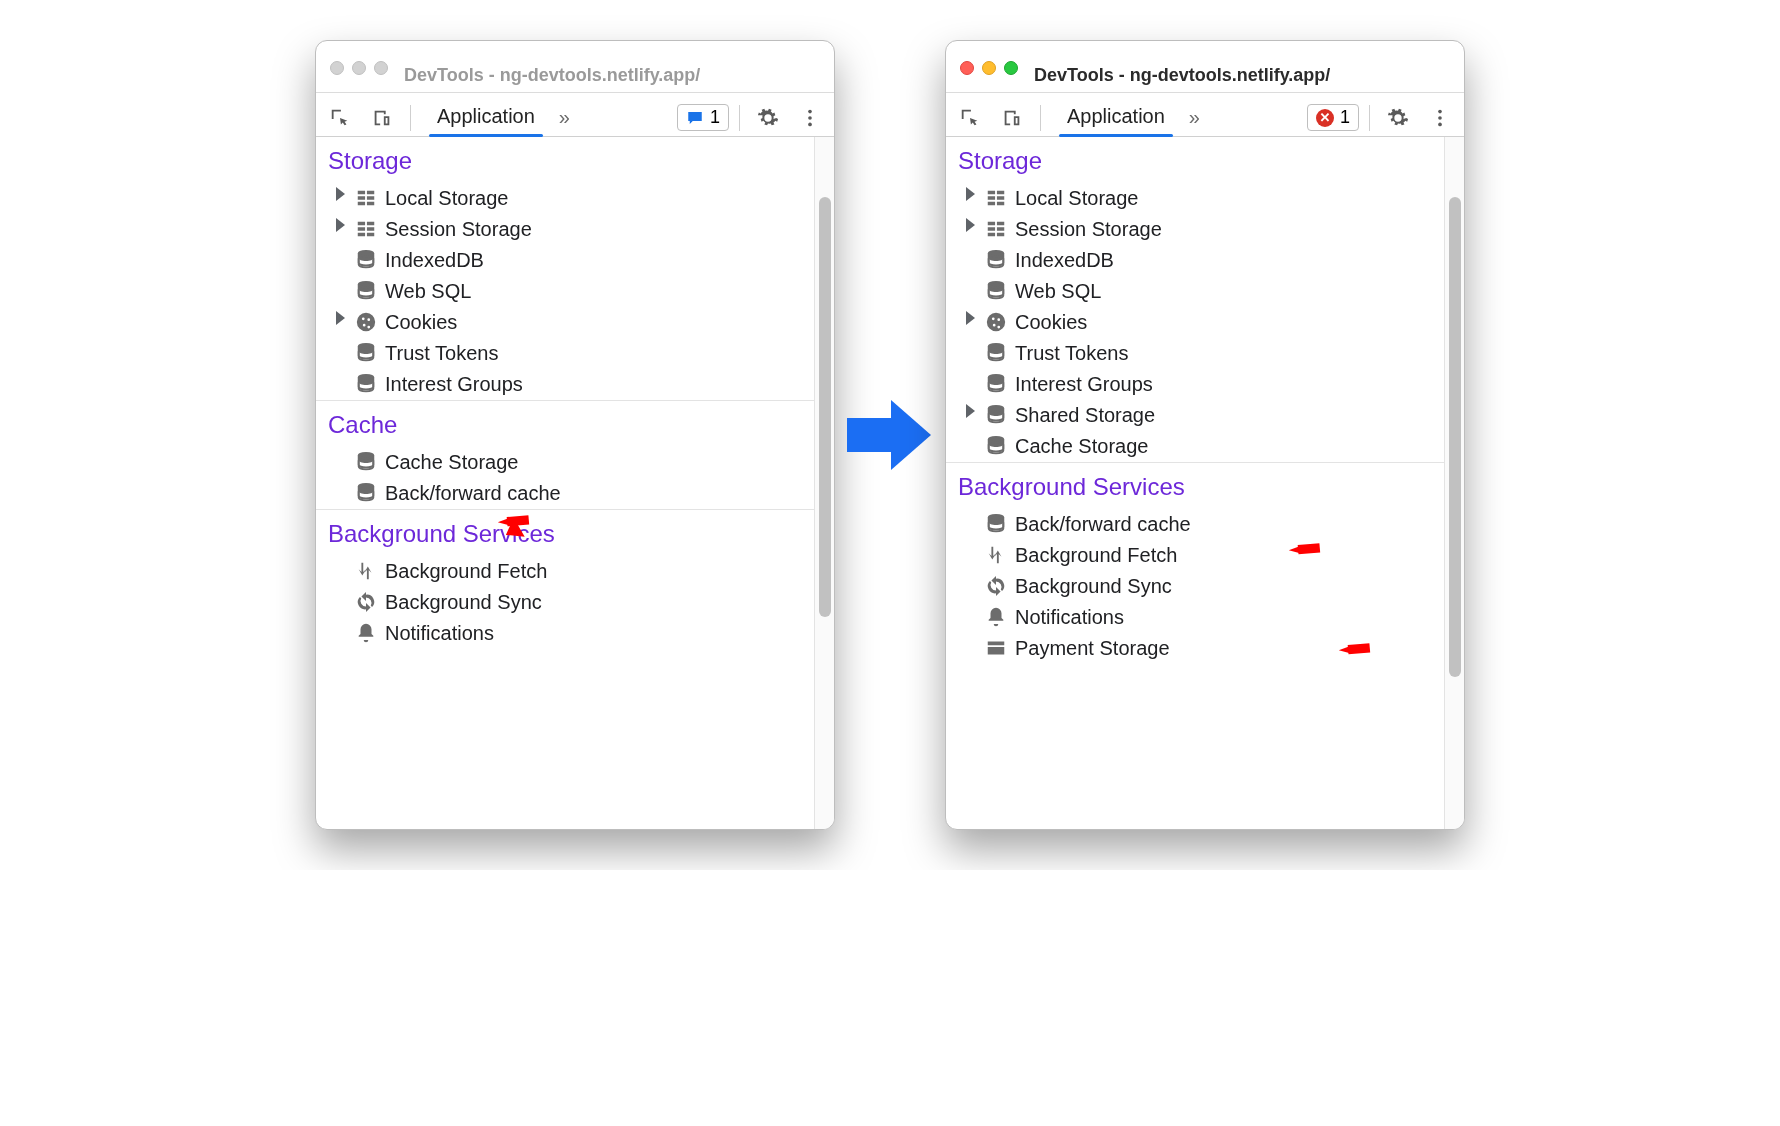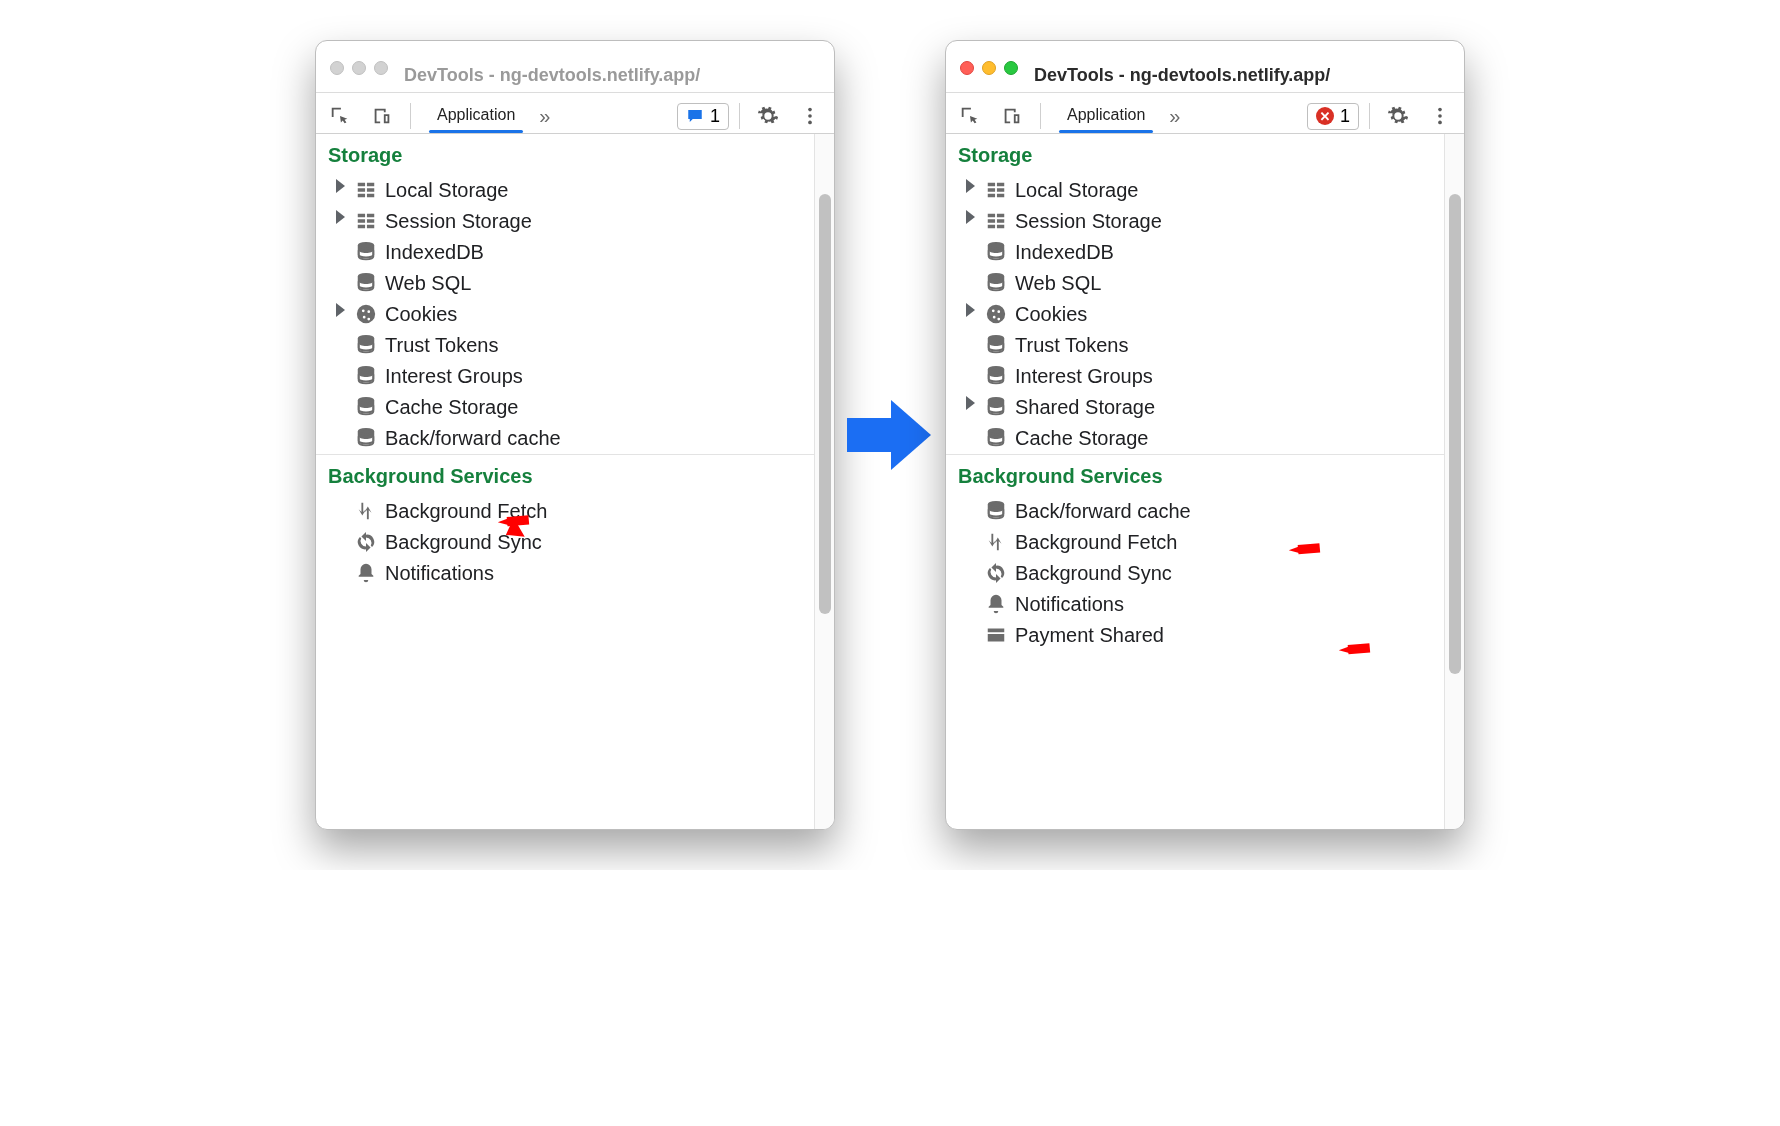--- a/index.html
+++ b/index.html
@@ -66,21 +66,21 @@
     gap: 6px;
   }
   .tbtn {
     width: 36px; height: 34px;
     display:flex; align-items:center; justify-content:center;
     border-radius:4px;
   }
   .vsep { width:1px; height:26px; background:#cfcfcf; margin:0 4px;}
   .tabwrap { display:flex; align-items:center; gap:10px; padding:0 6px;}
   .tab {
-    font-size: 16px;
+    font-size: 20px;
     color:#222;
     padding: 6px 10px 8px 10px;
     position:relative;
   }
   .tab.active::after {
     content:"";
     position:absolute; left:2px; right:2px; bottom:-1px;
     height:3px; background:#1a73e8; border-radius:2px;
   }
   .chev { color:#6a6a6a; font-size:20px; padding:0 4px;}
@@ -111,25 +111,24 @@
     background:#fafafa;
     display:flex; flex-direction:column;
     padding: 60px 4px 10px 4px;
   }
   .thumb {
     width: 12px;
     background:#c1c1c1;
     border-radius:6px;
   }
   .section-title {
-    font-size: 20px;
-    color:#15803d;
+    font-size: 24px;
+    color:#6d28d9;
     padding: 10px 0 8px 12px;
     border-top: 1px solid #e3e3e3;
-    font-weight: bold;
   }
   .section-title.first { border-top:none; padding-top:4px; }
   .tree-item {
     display:flex; 
     gap:8px;
     padding: 4px 0 4px 20px;
     font-size: 20px;
     color:#202124;
     position:relative;
   }
@@ -296,20 +295,21 @@
               <svg viewBox="0 0 24 24">
                 <ellipse cx="12" cy="5" rx="8" ry="3"></ellipse>
                 <path d="M4 5v5c0 1.7 3.6 3 8 3s8-1.3 8-3V5"></path>
                 <path d="M4 10v5c0 1.7 3.6 3 8 3s8-1.3 8-3v-5" fill="none" stroke="#6c6c6c" stroke-width="2"></path>
                 <ellipse cx="12" cy="5" rx="8" ry="3" fill="none" stroke="#6c6c6c" stroke-width="2"></ellipse>
                 <path d="M4 5v12c0 1.7 3.6 3 8 3s8-1.3 8-3V5" fill="none" stroke="#6c6c6c" stroke-width="2"></path>
               </svg>
             </div>
             <span>Interest Groups</span>
           </div>
+          <div class="section-title">Cache</div>
           <div class="tree-item">
             <div class="disclose placeholder"></div>
             <div class="itemicon">
               <svg viewBox="0 0 24 24">
                 <ellipse cx="12" cy="5" rx="8" ry="3"></ellipse>
                 <path d="M4 5v5c0 1.7 3.6 3 8 3s8-1.3 8-3V5"></path>
                 <path d="M4 10v5c0 1.7 3.6 3 8 3s8-1.3 8-3v-5" fill="none" stroke="#6c6c6c" stroke-width="2"></path>
                 <ellipse cx="12" cy="5" rx="8" ry="3" fill="none" stroke="#6c6c6c" stroke-width="2"></ellipse>
                 <path d="M4 5v12c0 1.7 3.6 3 8 3s8-1.3 8-3V5" fill="none" stroke="#6c6c6c" stroke-width="2"></path>
               </svg>
@@ -569,21 +569,21 @@
             </div>
             <span>Notifications</span>
           </div>
           <div class="tree-item">
             <div class="disclose placeholder"></div>
             <div class="itemicon">
               <svg viewBox="0 0 24 24">
                 <path d="M3 5h18v4H3V5zm0 6h18v8H3v-8z"></path>
               </svg>
             </div>
-            <span>Payment Shared</span>
+            <span>Payment Storage</span>
           </div>
         </div>
       <div class="scrollbar-gutter">
         <div class="thumb" style="height:480px;"></div>
       </div>
     </div>
 
     <div class="red-arrow" style="left:346px; top:490px; transform:rotate(40deg);">
       <svg viewBox="0 0 100 100">
           <path fill="#ff0000" d="M10 60 L45 25 L60 40 L25 75 Z"></path>

